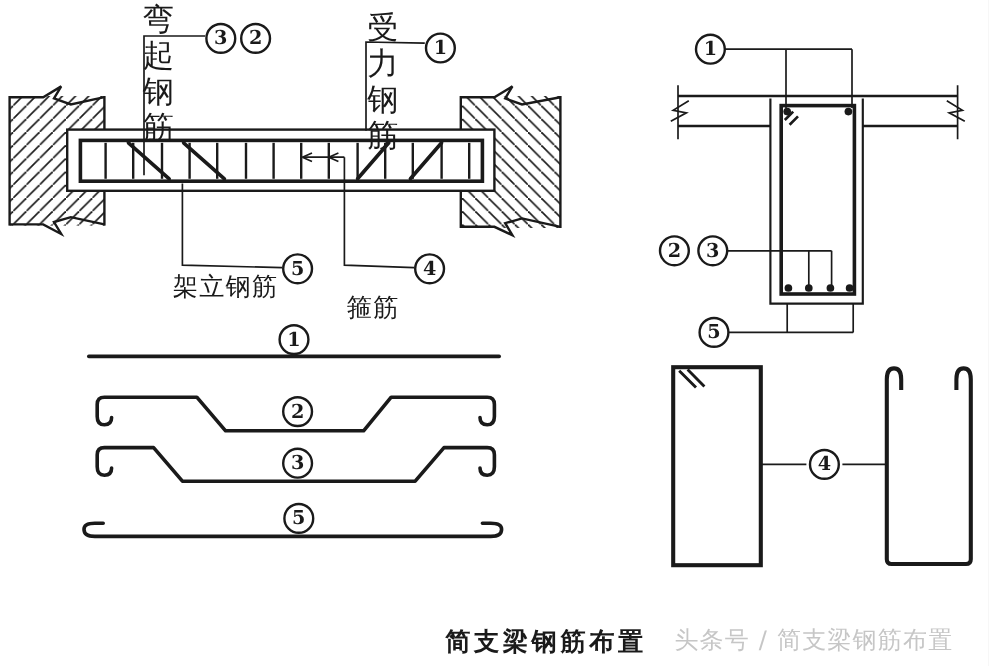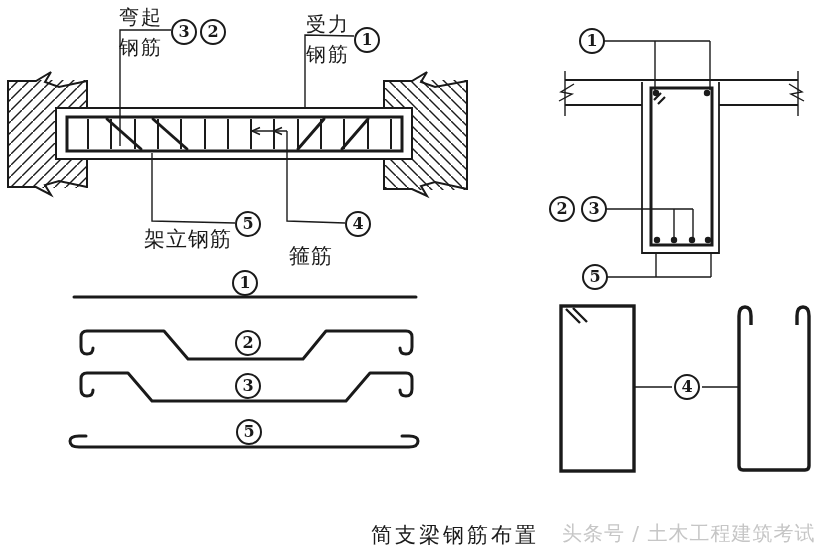--- a/index.html
+++ b/index.html
@@ -3,24 +3,24 @@
 <meta charset="utf-8">
 <style>
   html,body{margin:0;padding:0;background:#e8e8e8;}
   #stage{position:relative;width:824px;height:555px;background:#ffffff;overflow:hidden;
          font-family:"DejaVu Sans",sans-serif;color:#1a1a1a;}
   #art{position:absolute;left:0;top:0;}
   .callout{position:absolute;width:26px;height:26px;box-sizing:border-box;
            border:2px solid #1a1a1a;border-radius:50%;background:#fff;
            display:flex;align-items:center;justify-content:center;
            font-family:"DejaVu Serif",serif;font-size:16px;font-weight:bold;line-height:1;}
-  .cjk-label{position:absolute;font-size:20px;line-height:30px;letter-spacing:2px;
+  .cjk-label{position:absolute;font-size:26px;line-height:30px;letter-spacing:2px;
              white-space:normal;word-break:break-all;}
   .cjk-inline{position:absolute;font-size:21px;line-height:24px;letter-spacing:1px;white-space:nowrap;}
-  #caption{position:absolute;left:371px;top:521px;font-size:21px;font-weight:normal;
+  #caption{position:absolute;left:371px;top:521px;font-size:21px;font-weight:bold;
            letter-spacing:3px;white-space:nowrap;}
   #watermark{position:absolute;left:562px;top:520px;font-size:20px;letter-spacing:1px;
              color:#c6c6c6;white-space:nowrap;}
 </style>
 </head>
 <body>
 
 <div id="stage">
 
   <svg id="art" width="824" height="555" viewBox="0 0 824 555">
@@ -155,14 +155,14 @@
   <div class="callout" style="left:582px;top:264px">5</div>
 
   <div class="callout" style="left:232px;top:270px">1</div>
   <div class="callout" style="left:235px;top:330px">2</div>
   <div class="callout" style="left:235px;top:373px">3</div>
   <div class="callout" style="left:236px;top:419px">5</div>
 
   <div class="callout" style="left:674px;top:374px">4</div>
 
   <div id="caption">简支梁钢筋布置</div>
-  <div id="watermark">头条号 / 土木工程建筑考试</div>
+  <div id="watermark">头条号 / 简支梁钢筋布置</div>
 </div>
 
 </body></html>

